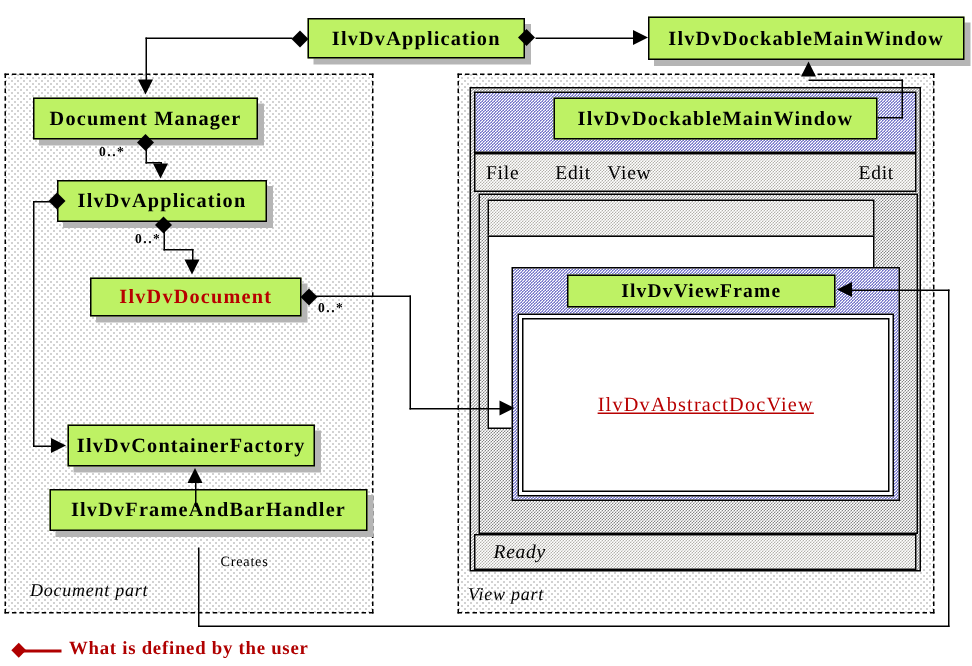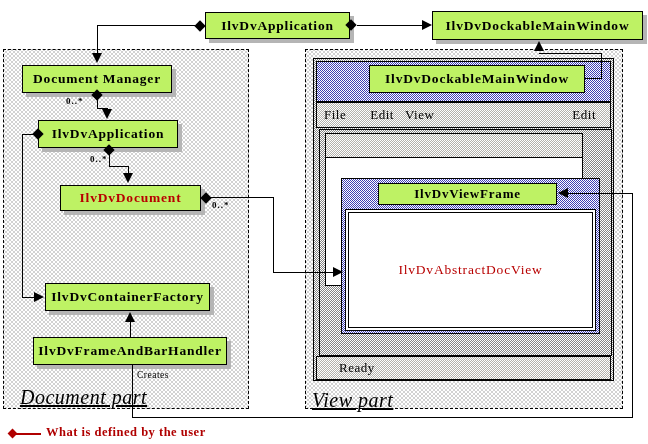--- a/index.html
+++ b/index.html
@@ -30,21 +30,21 @@
   .bordered{border:1px solid #000;}
   .h,.v{background:#000;z-index:30;}
   .h{height:1px;}.v{width:1px;}
   .arr{width:0;height:0;z-index:31;}
   .a-down{border-left:5px solid transparent;border-right:5px solid transparent;border-top:10px solid #000;}
   .a-up{border-left:5px solid transparent;border-right:5px solid transparent;border-bottom:10px solid #000;}
   .a-right{border-top:5px solid transparent;border-bottom:5px solid transparent;border-left:10px solid #000;}
   .a-left{border-top:5px solid transparent;border-bottom:5px solid transparent;border-right:10px solid #000;}
   .dia{width:8px;height:8px;background:#000;transform:rotate(45deg);z-index:31;}
   .mult{font-size:9px;font-weight:bold;letter-spacing:1px;z-index:32;}
-  .plabel{font-style:italic;font-size:20px;letter-spacing:0.5px;z-index:25;text-decoration:underline;}
+  .plabel{font-style:italic;font-size:12px;letter-spacing:0.5px;z-index:25;}
   .menutext{font-size:13px;letter-spacing:0.5px;}
   .small{font-size:9.5px;letter-spacing:0.5px;z-index:32;}
   .legendtext{font-size:12.5px;font-weight:bold;letter-spacing:0.5px;color:#b00000;}
 </style>
 </head>
 <body>
 
 <div id="canvas">
 
   <div class="abs panel dotbg" style="left:3px;top:49px;width:246px;height:360px;"></div>
@@ -65,45 +65,45 @@
   <div class="abs chk-lite bordered" style="left:325px;top:133px;width:258px;height:25px;z-index:7;"></div>
   <div class="abs bordered" style="left:325px;top:157px;width:258px;height:129px;background:#fff;z-index:7;"></div>
 
   <div class="abs chk-blue bordered" style="left:341px;top:178px;width:259px;height:156px;z-index:8;"></div>
   <div class="abs node" style="left:378px;top:183px;width:179px;height:22px;box-shadow:none;font-size:13px;z-index:22;">
     <span>IlvDvViewFrame</span>
   </div>
   <div class="abs bordered" style="left:345px;top:209px;width:251px;height:122px;background:#fff;z-index:9;"></div>
   <div class="abs bordered" style="left:348px;top:212px;width:245px;height:116px;background:#fff;z-index:10;
               display:flex;align-items:center;justify-content:center;">
-    <span class="red" style="font-size:13.5px;letter-spacing:0.8px;">IlvDvAbstractDocView</span>
+    <span class="red" style="font-size:13.5px;letter-spacing:0.8px;text-decoration:underline;">IlvDvAbstractDocView</span>
   </div>
   <div class="abs chk-lite bordered" style="left:316px;top:356px;width:295px;height:24px;z-index:7;display:flex;align-items:center;">
-    <span class="menutext" style="margin-left:22px;">Ready</span>
+    <span class="menutext" style="margin-left:12px;font-style:italic;">Ready</span>
   </div>
 
   <div class="abs node" style="left:205px;top:12px;width:145px;height:27px;">
     <span>IlvDvApplication</span>
   </div>
   <div class="abs node" style="left:432px;top:11px;width:211px;height:29px;">
     <span>IlvDvDockableMainWindow</span>
   </div>
   <div class="abs node" style="left:22px;top:65px;width:150px;height:28px;">
     <span>Document Manager</span>
   </div>
   <div class="abs node" style="left:38px;top:120px;width:140px;height:28px;">
     <span>IlvDvApplication</span>
   </div>
   <div class="abs node red" style="left:60px;top:185px;width:141px;height:26px;">
     <span>IlvDvDocument</span>
   </div>
   <div class="abs node" style="left:45px;top:283px;width:165px;height:28px;">
     <span>IlvDvContainerFactory</span>
   </div>
-  <div class="abs node" style="left:33px;top:337px;width:194px;height:28px;">
+  <div class="abs node" style="left:33px;top:326px;width:212px;height:28px;">
     <span>IlvDvFrameAndBarHandler</span>
   </div>
 
   <div class="abs dia" style="left:196px;top:22px;"></div>
   <div class="abs h" style="left:97px;top:25px;width:98px;"></div>
   <div class="abs v" style="left:97px;top:25px;height:29px;"></div>
   <div class="abs arr a-down" style="left:92px;top:53px;"></div>
 
   <div class="abs dia" style="left:347px;top:21px;"></div>
   <div class="abs h" style="left:357px;top:25px;width:67px;"></div>
@@ -143,21 +143,21 @@
   </div>
 
   <div class="abs v" style="left:130px;top:321px;height:17px;"></div>
   <div class="abs arr a-up" style="left:125px;top:312px;"></div>
 
   <div class="abs v" style="left:132px;top:365px;height:53px;"></div>
   <div class="abs h" style="left:132px;top:417px;width:501px;"></div>
   <div class="abs v" style="left:632px;top:193px;height:225px;"></div>
   <div class="abs h" style="left:566px;top:193px;width:67px;"></div>
   <div class="abs arr a-left" style="left:558px;top:188px;"></div>
-  <div class="abs small" style="left:137px;top:370px;">
+  <div class="abs small" style="left:137px;top:370px;padding-left:10px;">
     <span>Creates</span>
   </div>
 
   <div class="abs h" style="left:585px;top:78px;width:17px;"></div>
   <div class="abs v" style="left:601px;top:53px;height:26px;"></div>
   <div class="abs h" style="left:539px;top:53px;width:63px;"></div>
   <div class="abs arr a-up" style="left:534px;top:41px;"></div>
 
   <div class="abs plabel" style="left:20px;top:386px;">
     <span>Document part</span>

